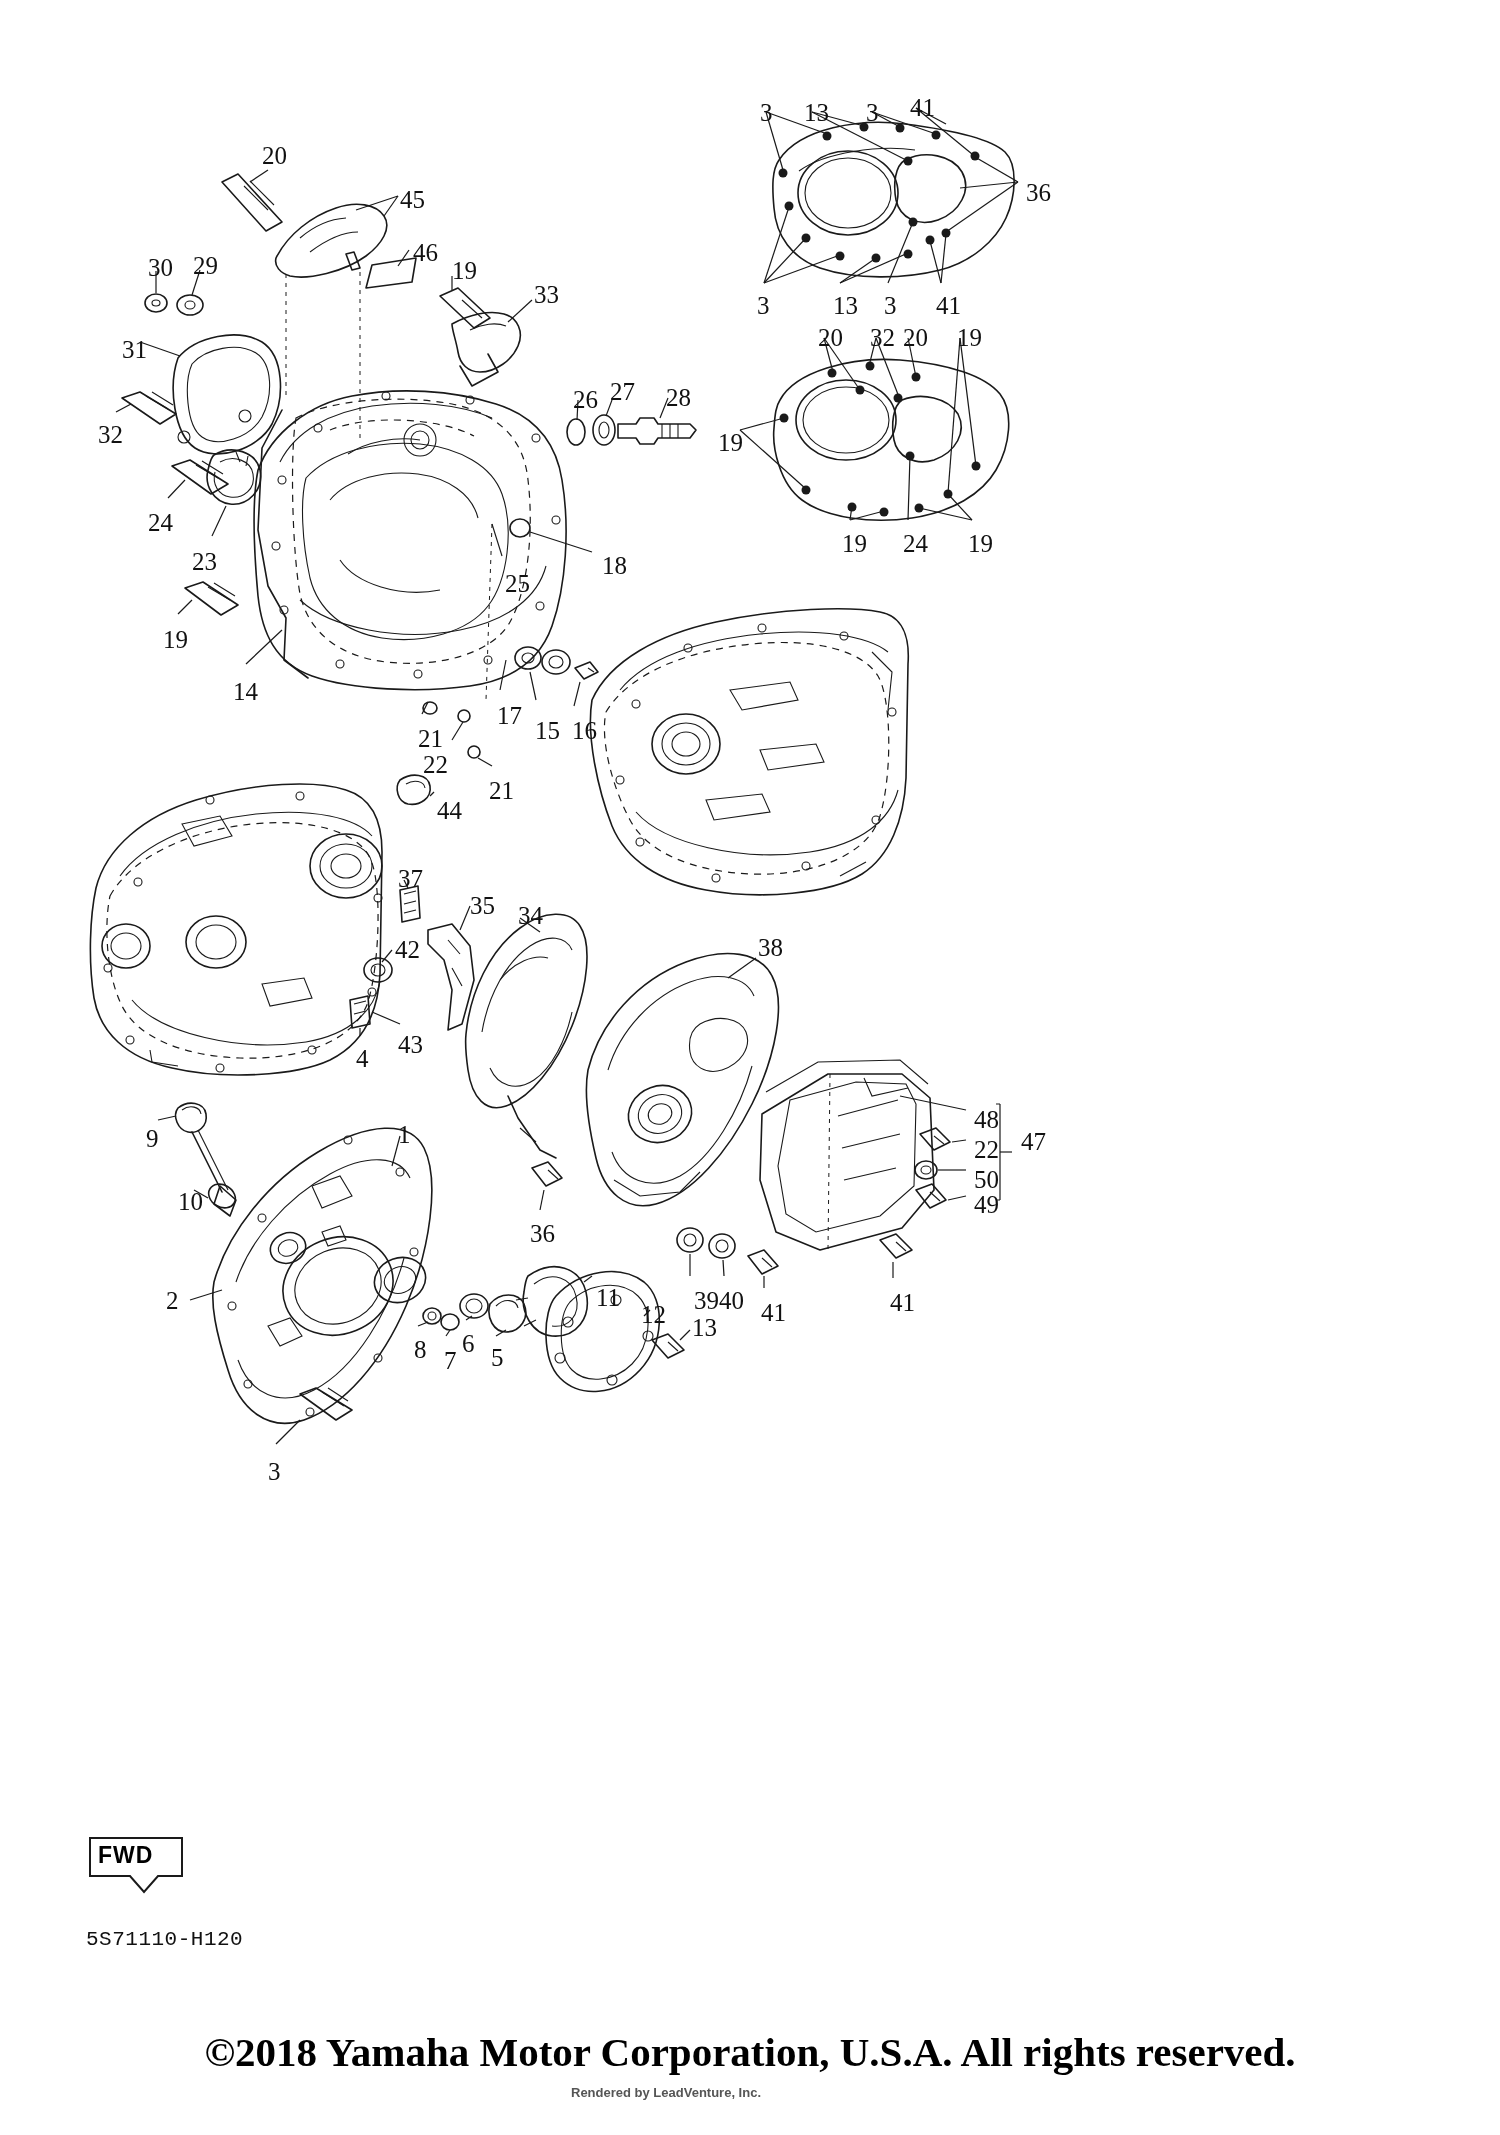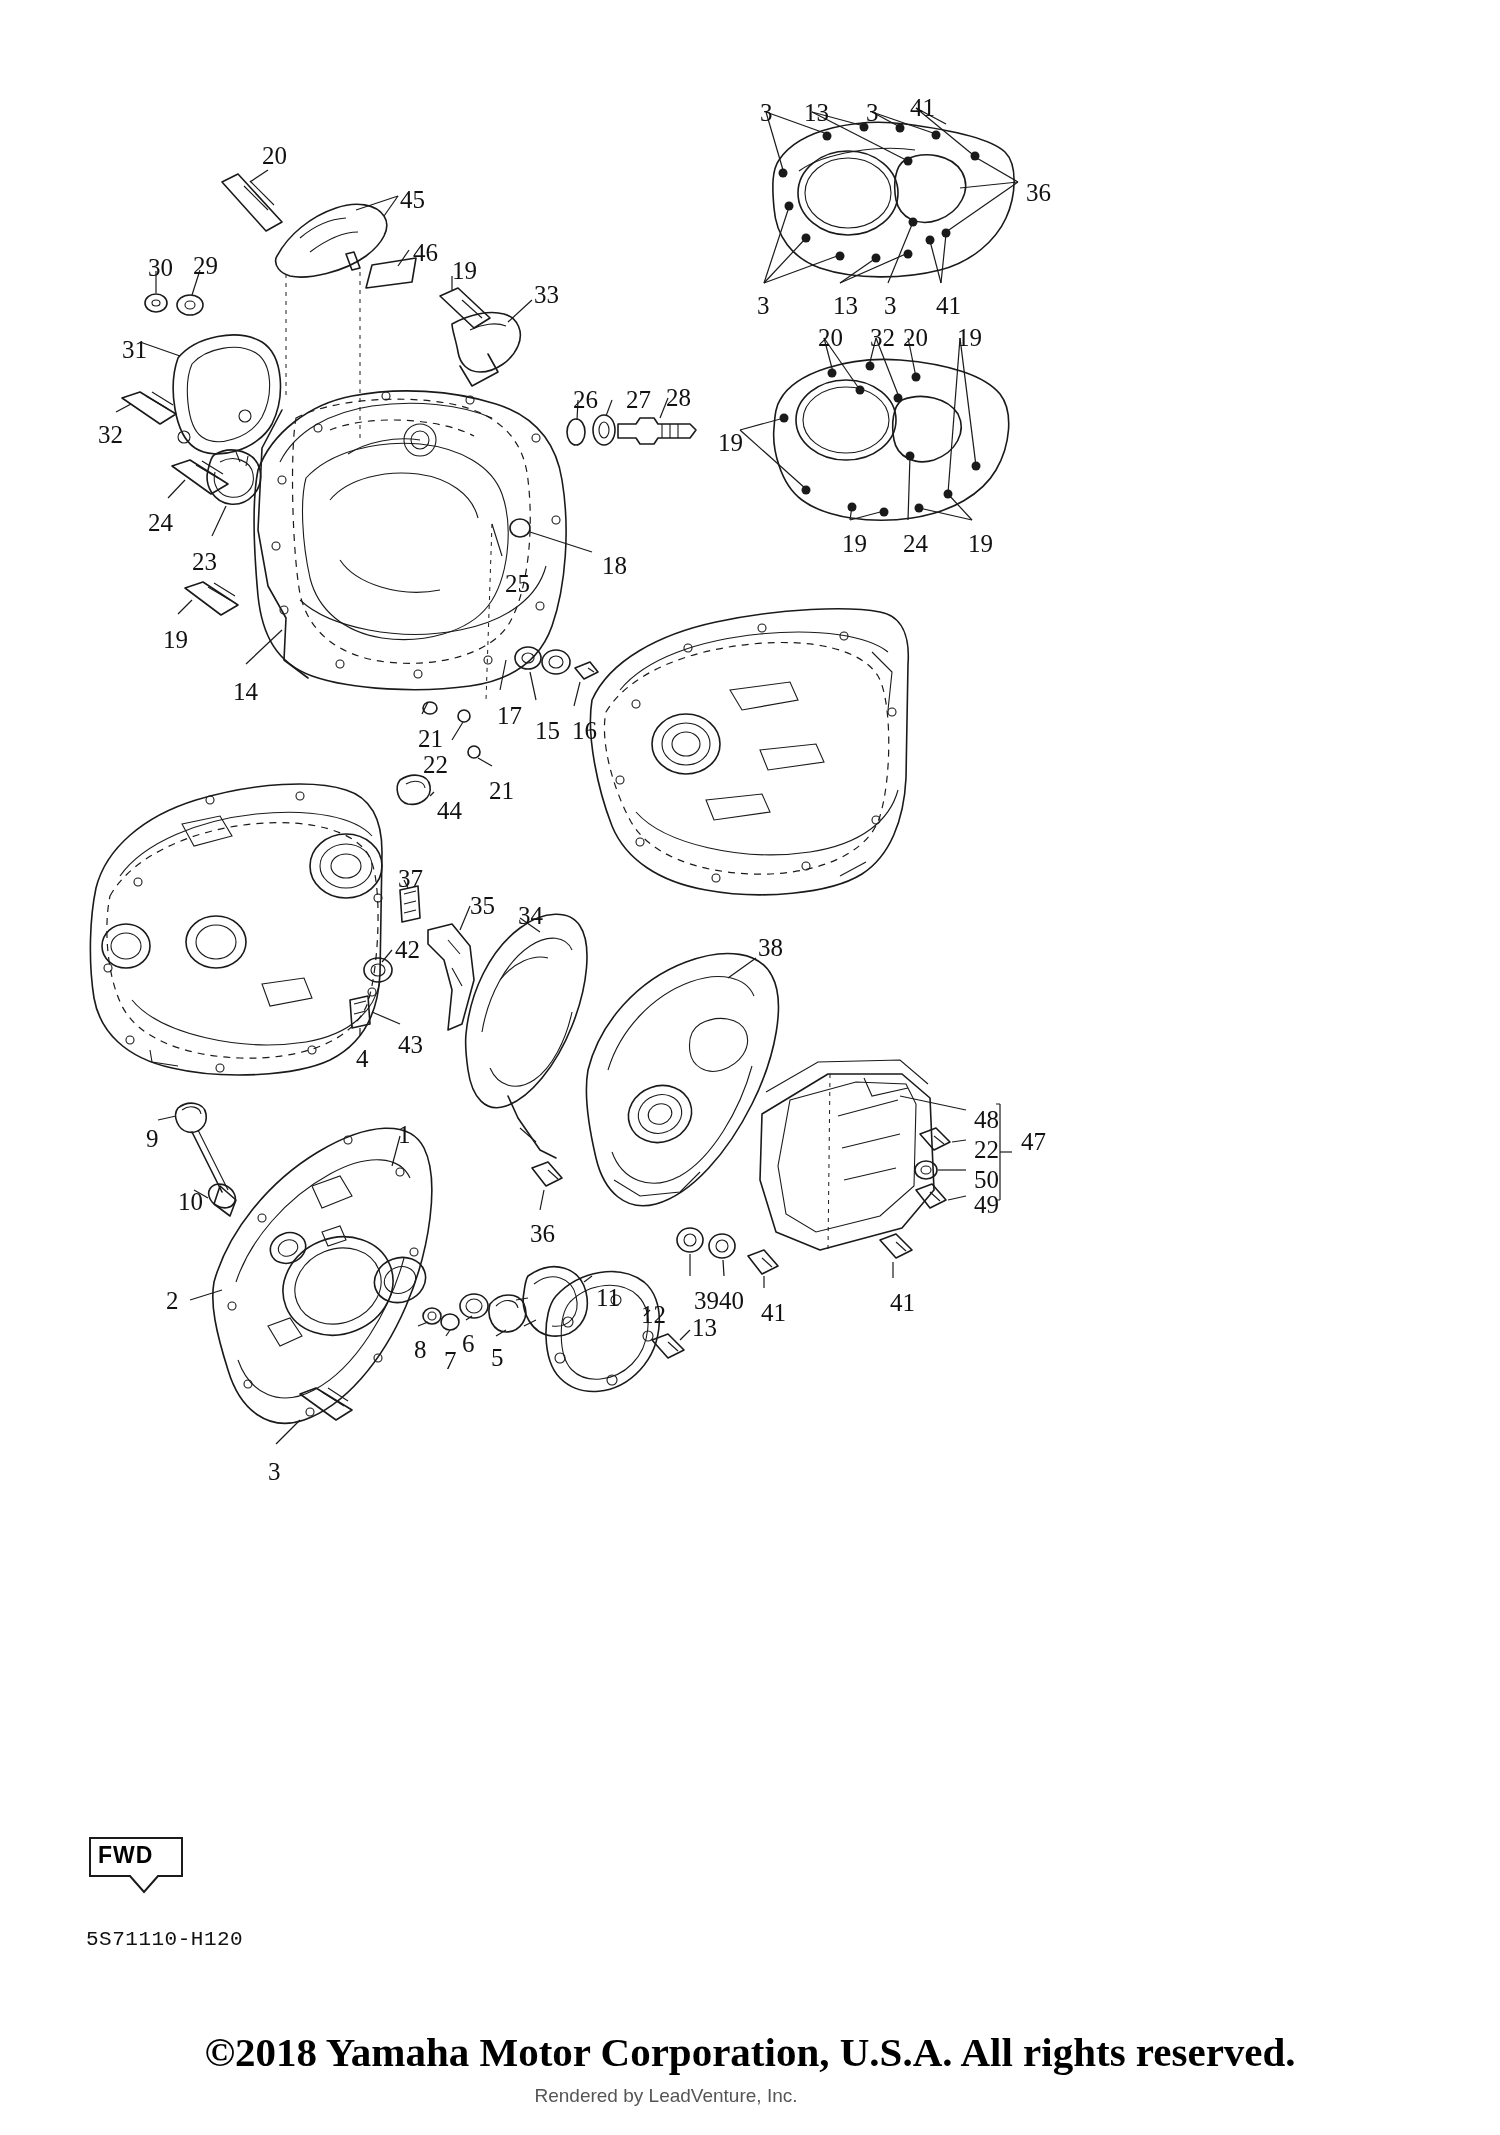--- a/index.html
+++ b/index.html
@@ -41,22 +41,23 @@
     color: #000000;
     white-space: nowrap;
   }
   #footer-rendered {
     position: absolute;
     left: 0;
     top: 2085px;
     width: 1332px;
     text-align: center;
     font-family: "Liberation Sans", sans-serif;
-    font-size: 19px;
+    font-size: 13px;
     color: #555555;
+    font-weight: bold;
   }
   #part-number {
     position: absolute;
     left: 86px;
     top: 1928px;
     font-family: Liberation Mono, monospace;
     font-size: 21px;
     letter-spacing: 0.5px;
     color: #111111;
   }
@@ -588,21 +589,21 @@
       <div class="callout" style="left: 534px; top: 282px;">33</div>
       <div class="callout" style="left: 148px; top: 255px;">30</div>
       <div class="callout" style="left: 193px; top: 253px;">29</div>
       <div class="callout" style="left: 122px; top: 337px;">31</div>
       <div class="callout" style="left: 98px; top: 422px;">32</div>
       <div class="callout" style="left: 148px; top: 510px;">24</div>
       <div class="callout" style="left: 192px; top: 549px;">23</div>
       <div class="callout" style="left: 163px; top: 627px;">19</div>
       <div class="callout" style="left: 233px; top: 679px;">14</div>
       <div class="callout" style="left: 573px; top: 387px;">26</div>
-      <div class="callout" style="left: 610px; top: 387px; margin-left: 16px;">27</div>
+      <div class="callout" style="left: 610px; top: 379px;">27</div>
       <div class="callout" style="left: 666px; top: 385px;">28</div>
       <div class="callout" style="left: 602px; top: 553px;">18</div>
       <div class="callout" style="left: 505px; top: 571px;">25</div>
       <div class="callout" style="left: 418px; top: 726px;">21</div>
       <div class="callout" style="left: 423px; top: 752px;">22</div>
       <div class="callout" style="left: 497px; top: 703px;">17</div>
       <div class="callout" style="left: 535px; top: 718px;">15</div>
       <div class="callout" style="left: 572px; top: 718px;">16</div>
       <div class="callout" style="left: 489px; top: 778px;">21</div>
       <div class="callout" style="left: 760px; top: 100px;">3</div>

